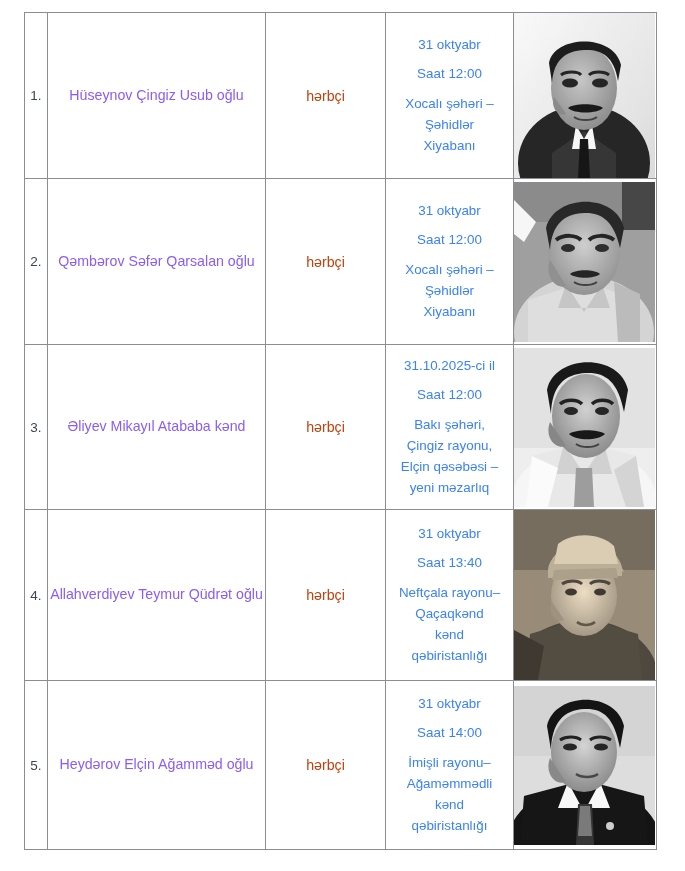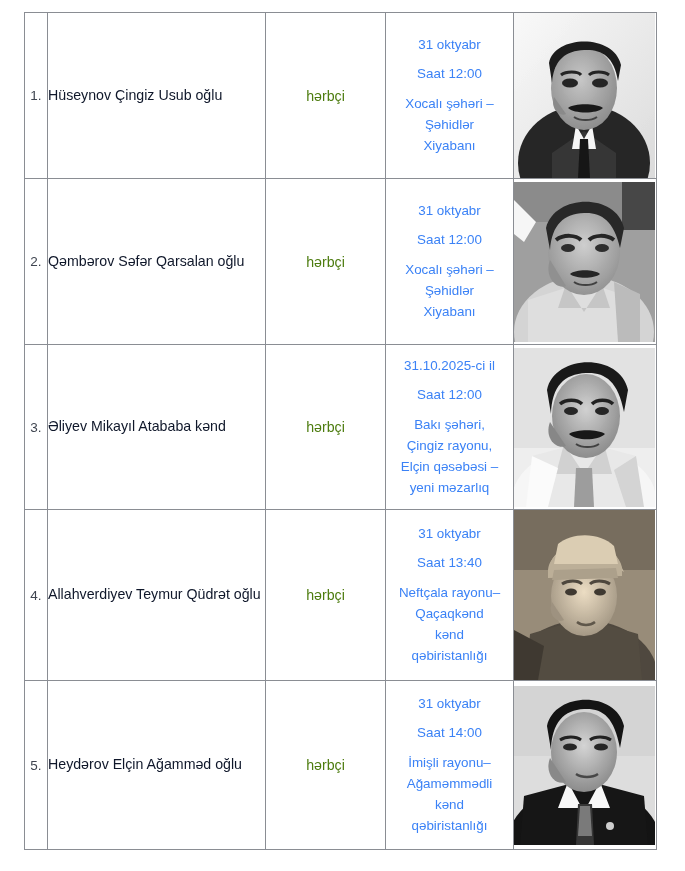--- a/index.html
+++ b/index.html
@@ -45,31 +45,31 @@
   .col-photo { width: 143px; }
 
   .cell-num {
     text-align: center;
     font-size: 13.5px;
     color: #3f4550;
     padding: 0 1px;
   }
 
   .cell-name {
-    text-align: left;
+    text-align: center;
     font-size: 14.2px;
     line-height: 1.5;
-    color: #0f172a;
+    color: #8b5cf6;
     padding: 6px 10px;
   }
 
   .cell-role {
     text-align: center;
     font-size: 14.2px;
-    color: #4d7c0f;
+    color: #c2410c;
     padding: 6px 6px;
   }
 
   .cell-info {
     text-align: center;
     font-size: 13.4px;
     line-height: 1.55;
     color: #3b82f6;
     padding: 10px 6px;
   }

